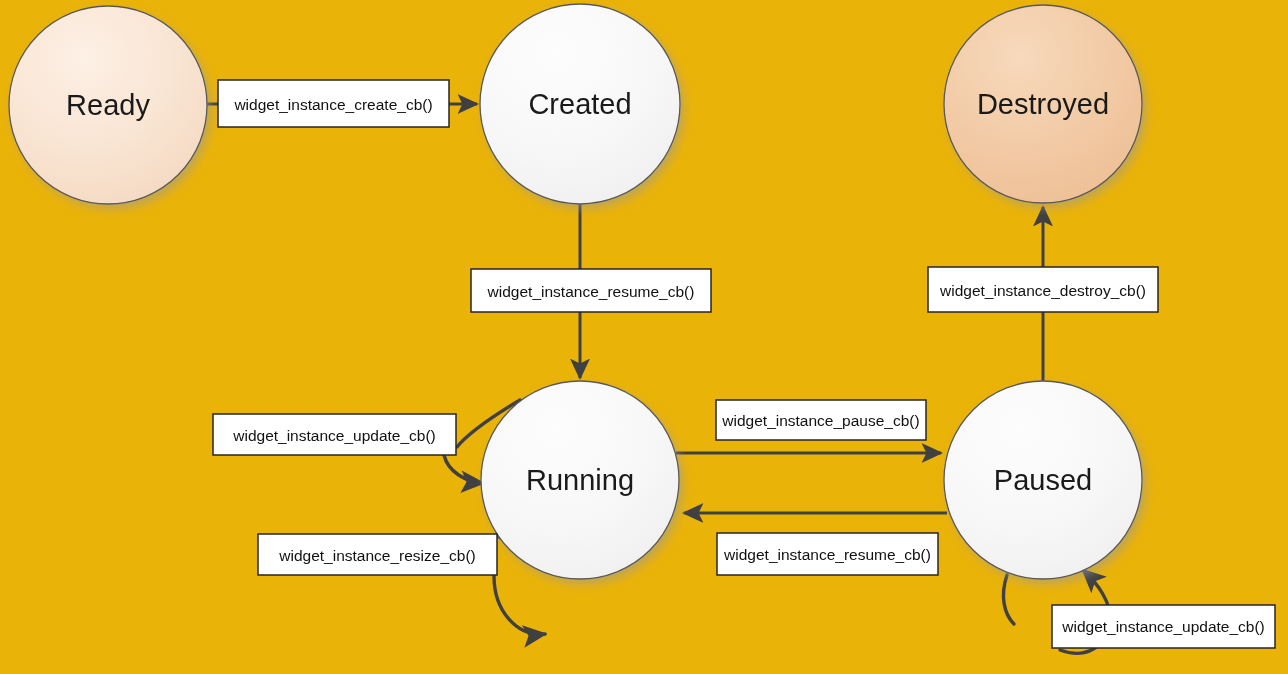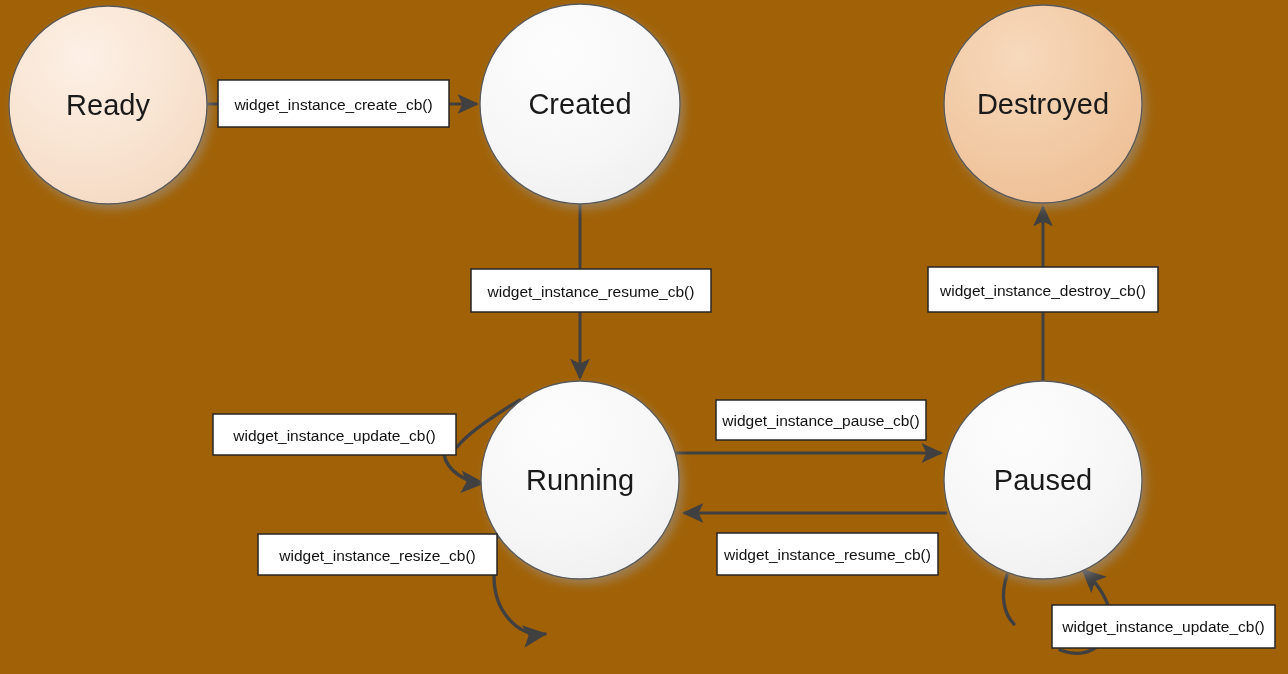--- a/index.html
+++ b/index.html
@@ -10,21 +10,21 @@
   body {
     width: 1288px;
     height: 674px;
     font-family: "Liberation Sans", sans-serif;
     overflow: hidden;
   }
   #diagram-root {
     position: relative;
     width: 1288px;
     height: 674px;
-    background: #a16207;
+    background: #eab308;
   }
   svg.canvas {
     position: absolute;
     top: 0;
     left: 0;
     width: 1288px;
     height: 674px;
   }
   .state-label {
     font-family: "Liberation Sans", sans-serif;

